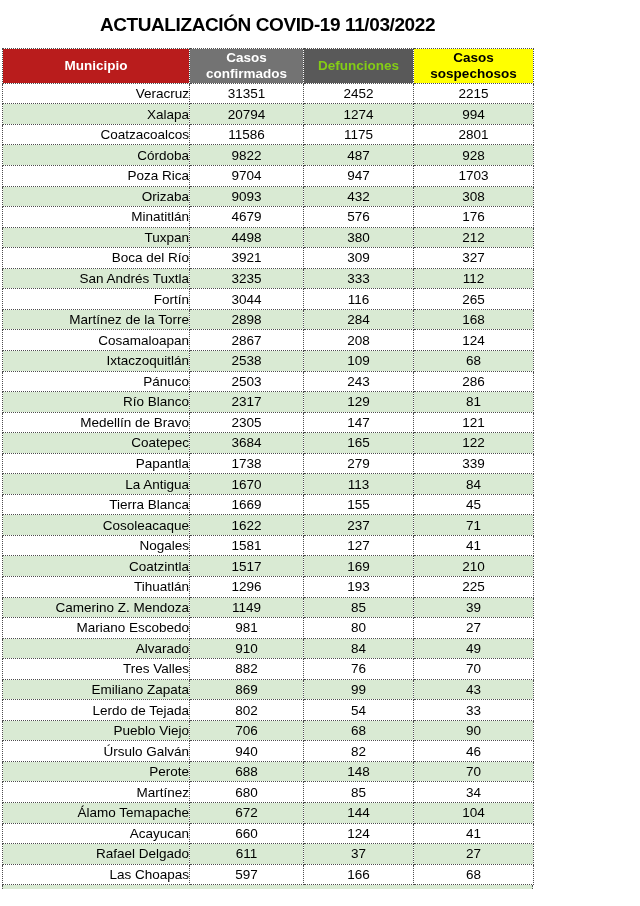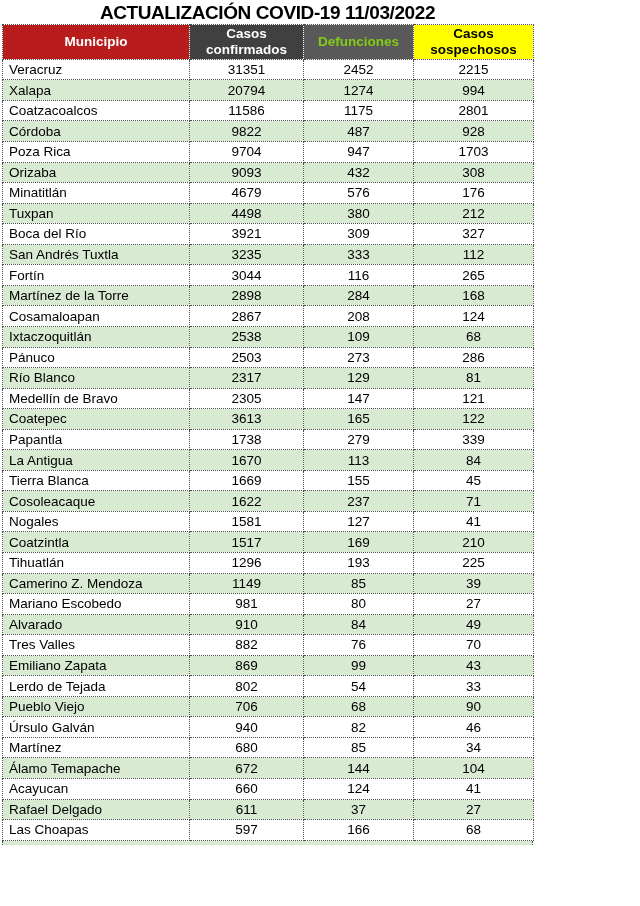--- a/index.html
+++ b/index.html
@@ -15,21 +15,21 @@
     font-family: "Liberation Sans", sans-serif;
     color: #000;
   }
   .wrap {
     position: absolute;
     left: 2px;
     top: 1px;
     width: 531px;
   }
   .title {
-    margin: 0;
+    margin: 12px;
     height: 23px;
     line-height: 23px;
     text-align: center;
     font-size: 19px;
     font-weight: bold;
     letter-spacing: -0.4px;
     color: #000;
     white-space: nowrap;
   }
   table.covid {
@@ -46,31 +46,31 @@
   .covid th {
     font-size: 13.5px;
     font-weight: bold;
     line-height: 1.18;
     padding: 1px 2px;
     text-align: center;
     vertical-align: middle;
     white-space: normal;
   }
   th.h-mun  { background: #b91c1c; color: #ffffff; }
-  th.h-conf { background: #404040; color: #ffffff; }
+  th.h-conf { background: #737373; color: #ffffff; }
   th.h-def  { background: #595959; color: #84cc16; }
   th.h-sosp { background: #ffff00; color: #000000; }
   .covid tbody tr { height: 20.56px; }
   .covid td {
     font-size: 13.5px;
     padding: 0;
     background: #ffffff;
   }
   .covid td.name {
-    text-align: left;
+    text-align: right;
     padding-left: 6px;
   }
   .covid td.num { text-align: center; }
   .covid tr.alt td { background: #d9ead3; }
   .cutoff {
     width: 529px;
     height: 4px;
     background: #d9ead3;
     border-left: 1px dotted #4d4d4d;
     border-right: 1px dotted #4d4d4d;
@@ -177,38 +177,38 @@
         </tr>
         <tr class="alt">
           <td class="name">Ixtaczoquitlán</td>
           <td class="num">2538</td>
           <td class="num">109</td>
           <td class="num">68</td>
         </tr>
         <tr>
           <td class="name">Pánuco</td>
           <td class="num">2503</td>
-          <td class="num">273</td>
+          <td class="num">243</td>
           <td class="num">286</td>
         </tr>
         <tr class="alt">
           <td class="name">Río Blanco</td>
           <td class="num">2317</td>
           <td class="num">129</td>
           <td class="num">81</td>
         </tr>
         <tr>
           <td class="name">Medellín de Bravo</td>
           <td class="num">2305</td>
           <td class="num">147</td>
           <td class="num">121</td>
         </tr>
         <tr class="alt">
           <td class="name">Coatepec</td>
-          <td class="num">3613</td>
+          <td class="num">3684</td>
           <td class="num">165</td>
           <td class="num">122</td>
         </tr>
         <tr>
           <td class="name">Papantla</td>
           <td class="num">1738</td>
           <td class="num">279</td>
           <td class="num">339</td>
         </tr>
         <tr class="alt">
@@ -287,20 +287,26 @@
           <td class="name">Pueblo Viejo</td>
           <td class="num">706</td>
           <td class="num">68</td>
           <td class="num">90</td>
         </tr>
         <tr>
           <td class="name">Úrsulo Galván</td>
           <td class="num">940</td>
           <td class="num">82</td>
           <td class="num">46</td>
+        </tr>
+        <tr class="alt">
+          <td class="name">Perote</td>
+          <td class="num">688</td>
+          <td class="num">148</td>
+          <td class="num">70</td>
         </tr>
         <tr>
           <td class="name">Martínez</td>
           <td class="num">680</td>
           <td class="num">85</td>
           <td class="num">34</td>
         </tr>
         <tr class="alt">
           <td class="name">Álamo Temapache</td>
           <td class="num">672</td>

